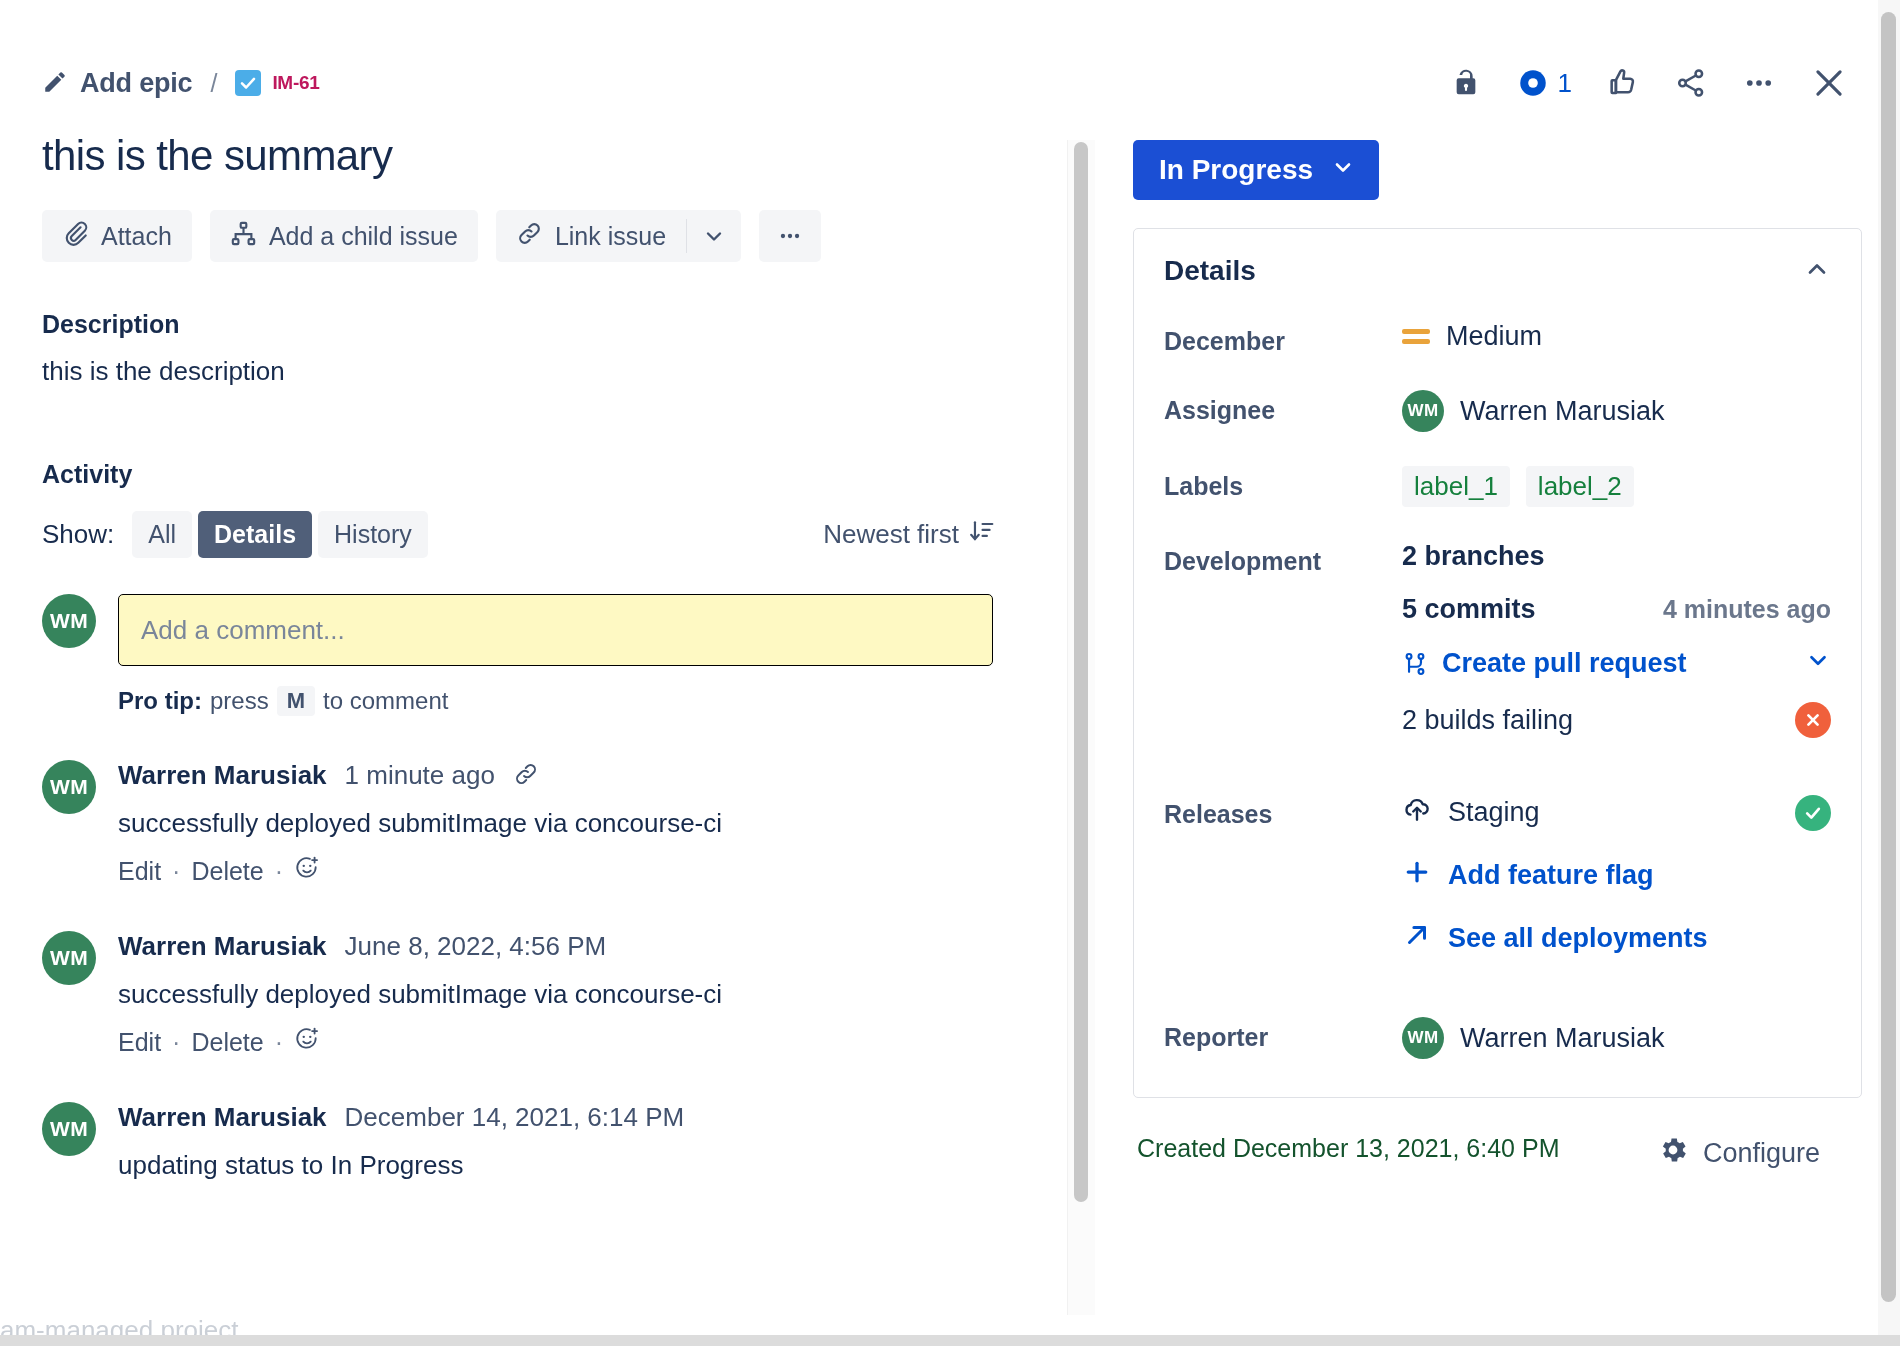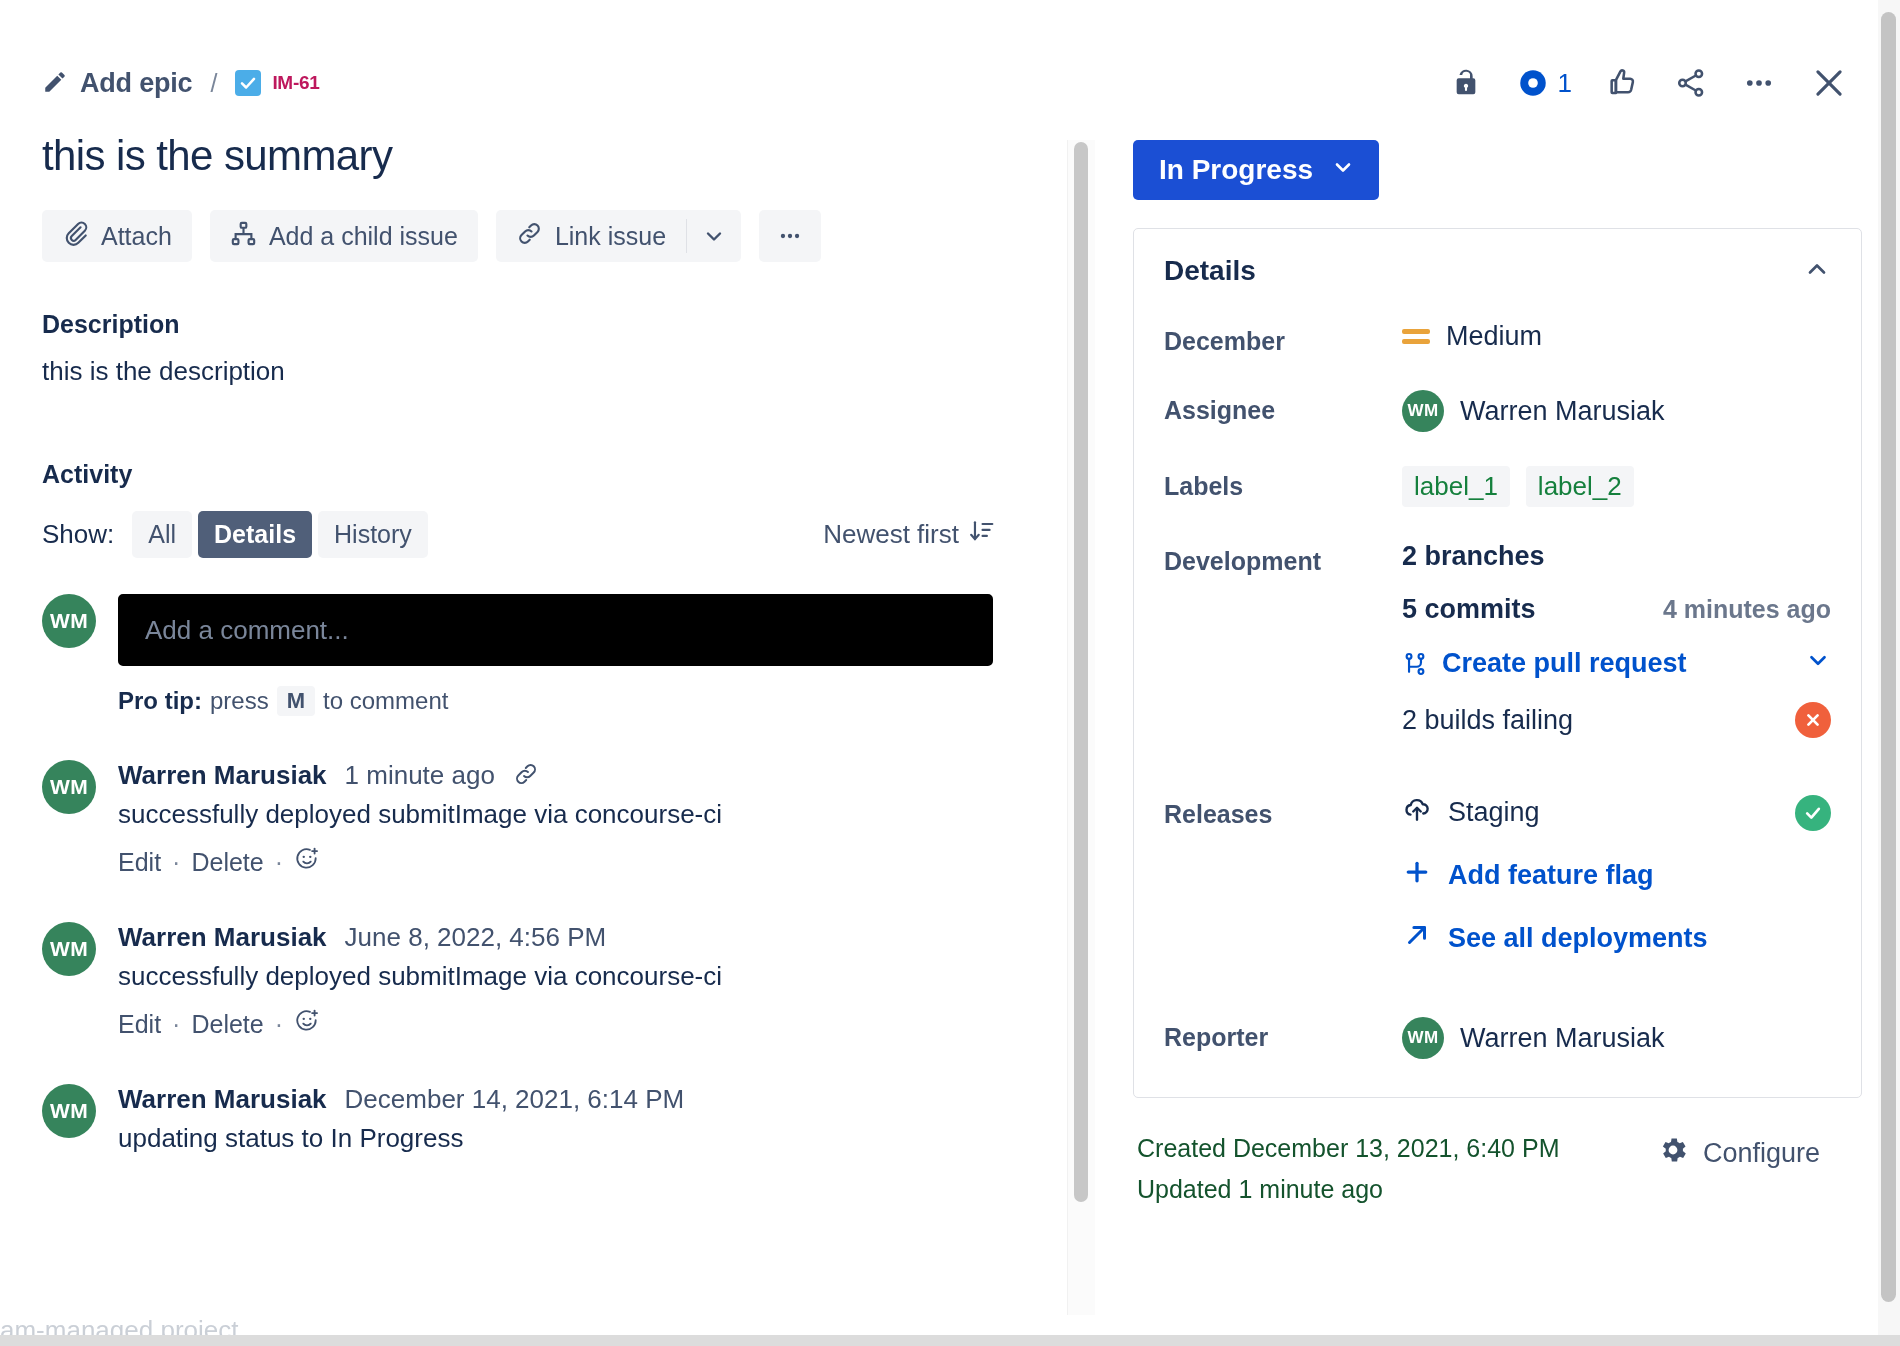--- a/index.html
+++ b/index.html
@@ -92,35 +92,35 @@
 
   .avatar {
     width:54px; height:54px; border-radius:50%; background:#36845C;
     color:#fff; font-size:21px; font-weight:600; display:flex;
     align-items:center; justify-content:center; flex:0 0 54px; letter-spacing:0.3px;
   }
   .avatar.sm { width:42px; height:42px; flex:0 0 42px; font-size:17px; }
 
   .comment-input-row { display:flex; gap: 22px; margin-top: 36px; }
   .comment-box {
-    flex:1; height: 72px; border:5px solid #000000; border-radius:5px;
-    display:flex; align-items:center; padding: 0 22px; background:#000000;
+    flex:1; height: 72px; border:1px solid #000000; border-radius:5px;
+    display:flex; align-items:center; padding: 0 22px; background:#fef9c3;
     margin-right: 60px; cursor:text;
   }
   .comment-placeholder { color:#7A869A; font-size:26px; }
   .protip { margin: 20px 0 0 76px; font-size:24px; color:#42526E; display:flex; align-items:center; gap:8px;}
   .protip b { font-weight:700; color:#172B4D; }
   .kbd { background:#F4F5F7; border-radius:4px; padding:2px 10px; font-weight:700; color:#42526E; font-size:22px;}
 
   .comment { display:flex; gap: 22px; margin-top: 44px; }
   .c-body { flex:1; }
   .c-head { display:flex; align-items:center; gap:18px; }
   .c-author { font-size:26px; font-weight:700; color:#172B4D; }
   .c-time { font-size:26px; color:#42526E; }
-  .c-text { margin-top: 8px; font-size:26px; color:#172B4D; }
+  .c-text { margin-top: 17px; font-size:26px; color:#172B4D; }
   .c-actions { margin-top: 16px; display:flex; align-items:center; gap:11px; font-size:25px; color:#42526E;}
   .c-actions .lnk { cursor:pointer; }
   .c-actions .dot { color:#7A869A; }
 
   .bg-ghost {
     position:absolute; left: 0px; bottom: 0px; font-size:26px;
     color:#C1C7D0; opacity:0.85; white-space:nowrap;
   }
   .bottom-strip {
     position:absolute; left:0; bottom:0; width:1900px; height:11px; background:#DCDCDC;
@@ -559,21 +559,20 @@
               </div>
             </div>
           </div>
 
         </div>
       </div>
 
       <div class="footer-meta">
         <div class="fm-left">
           <div>Created December 13, 2021, 6:40 PM</div>
-          <div>Updated 1 minute ago</div>
         </div>
         <div class="configure">
           <span>
             <svg width="32" height="32" viewBox="0 0 24 24" fill="#42526E">
               <path d="M19.4 13a7.8 7.8 0 000-2l2-1.6-2-3.4-2.4 1a7.6 7.6 0 00-1.7-1l-.4-2.6h-4l-.4 2.6a7.6 7.6 0 00-1.7 1l-2.4-1-2 3.4L6.6 11a7.8 7.8 0 000 2l-2 1.6 2 3.4 2.4-1a7.6 7.6 0 001.7 1l.4 2.6h4l.4-2.6a7.6 7.6 0 001.7-1l2.4 1 2-3.4-2-1.6zM12 15.3A3.3 3.3 0 1115.3 12 3.3 3.3 0 0112 15.3z"></path>
             </svg>
           </span>
           <span>Configure</span>
         </div>
       </div>

